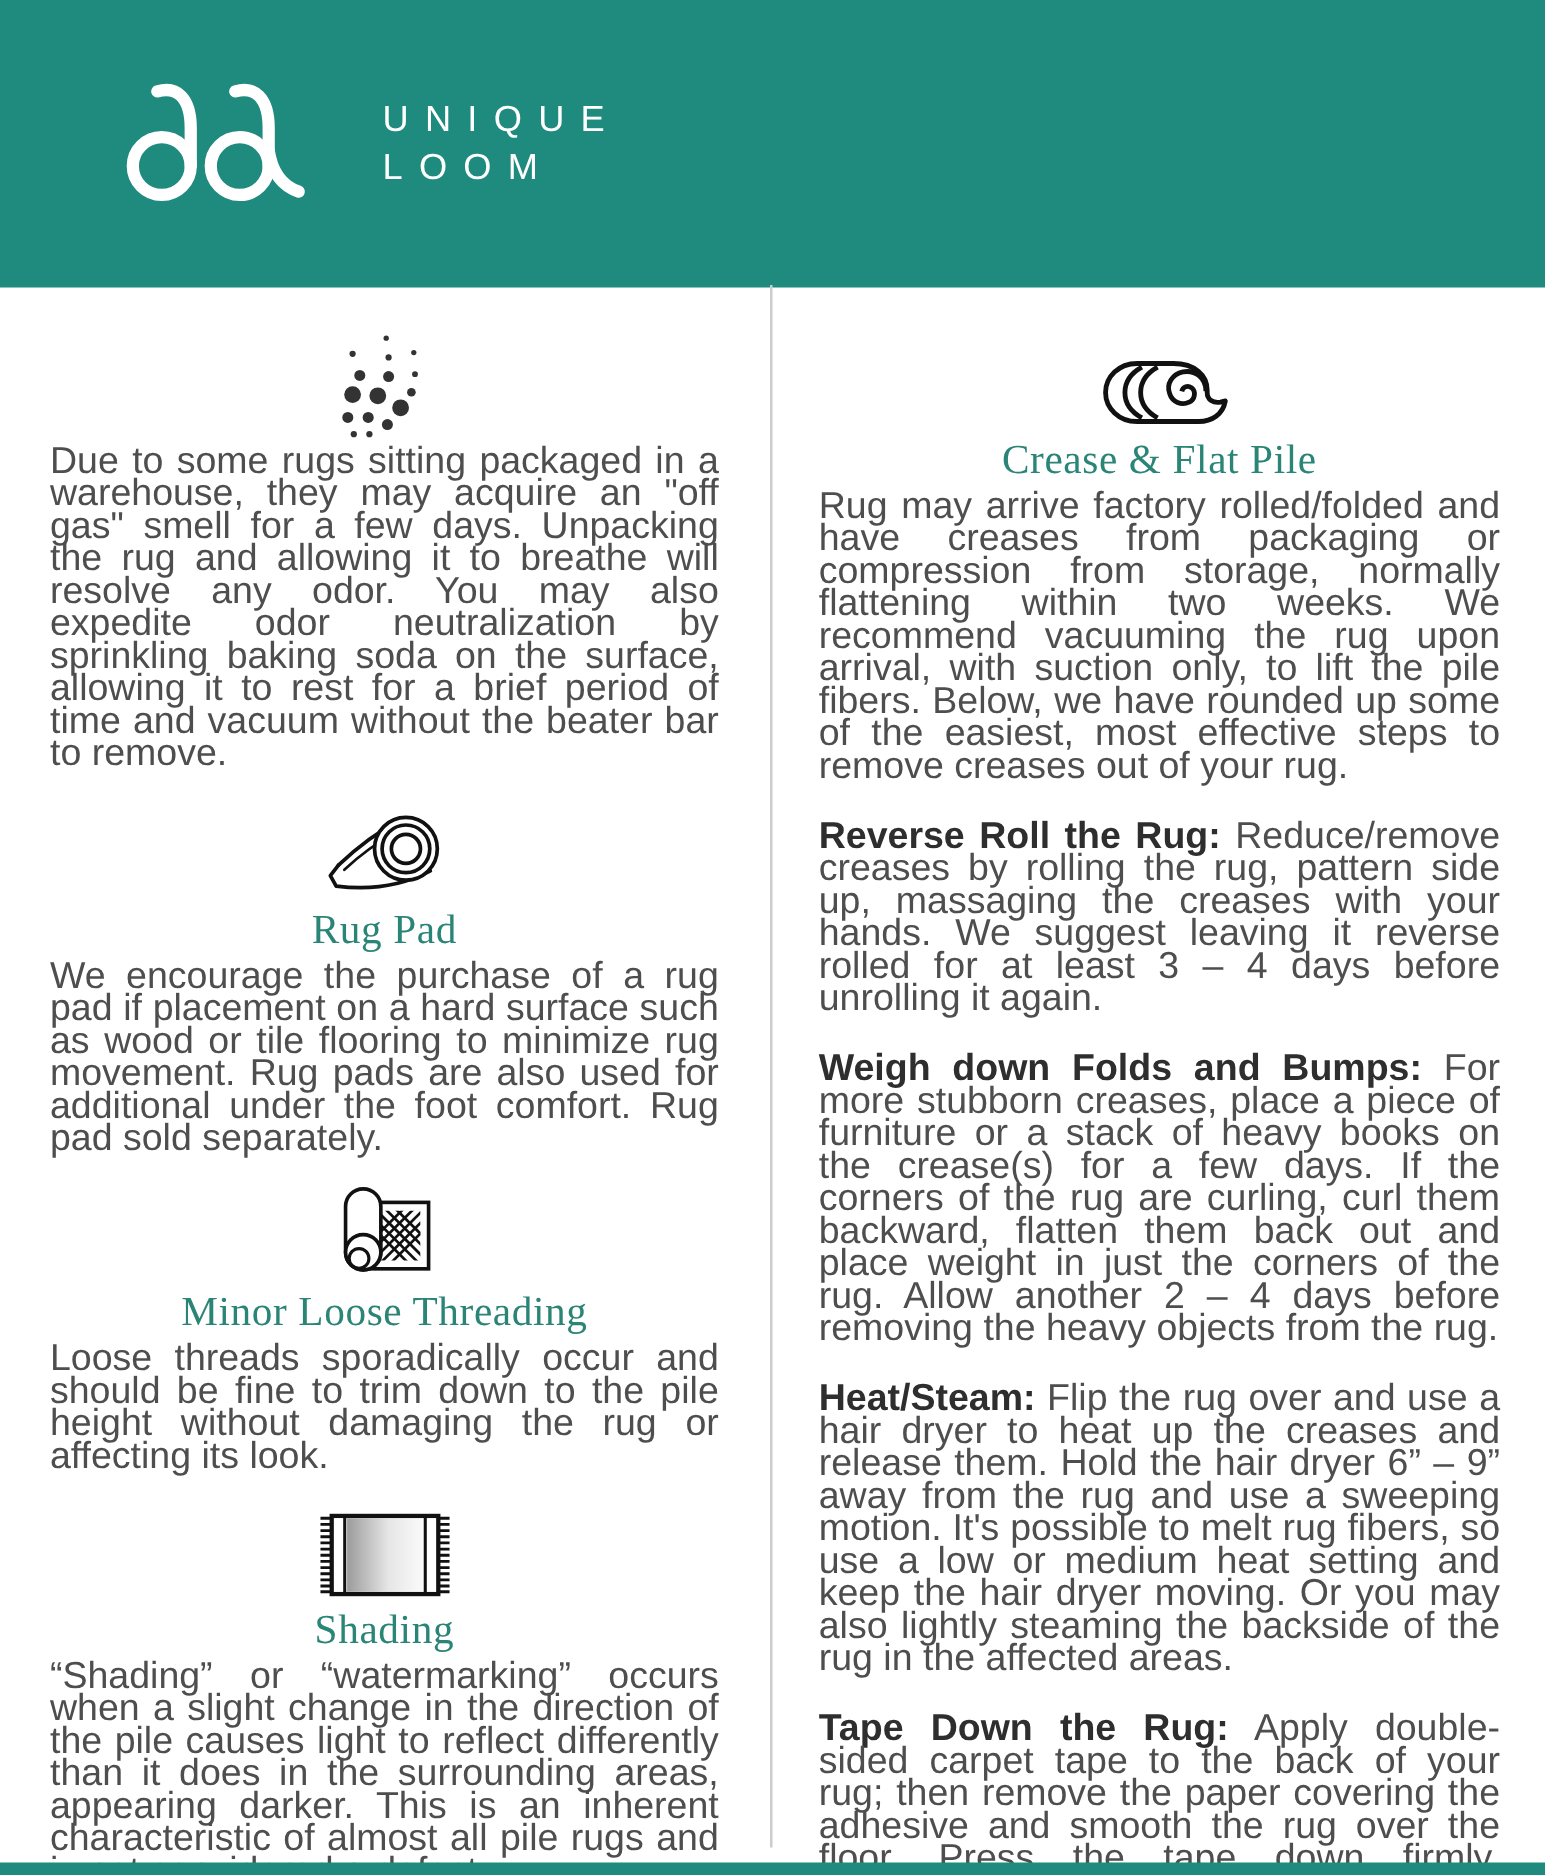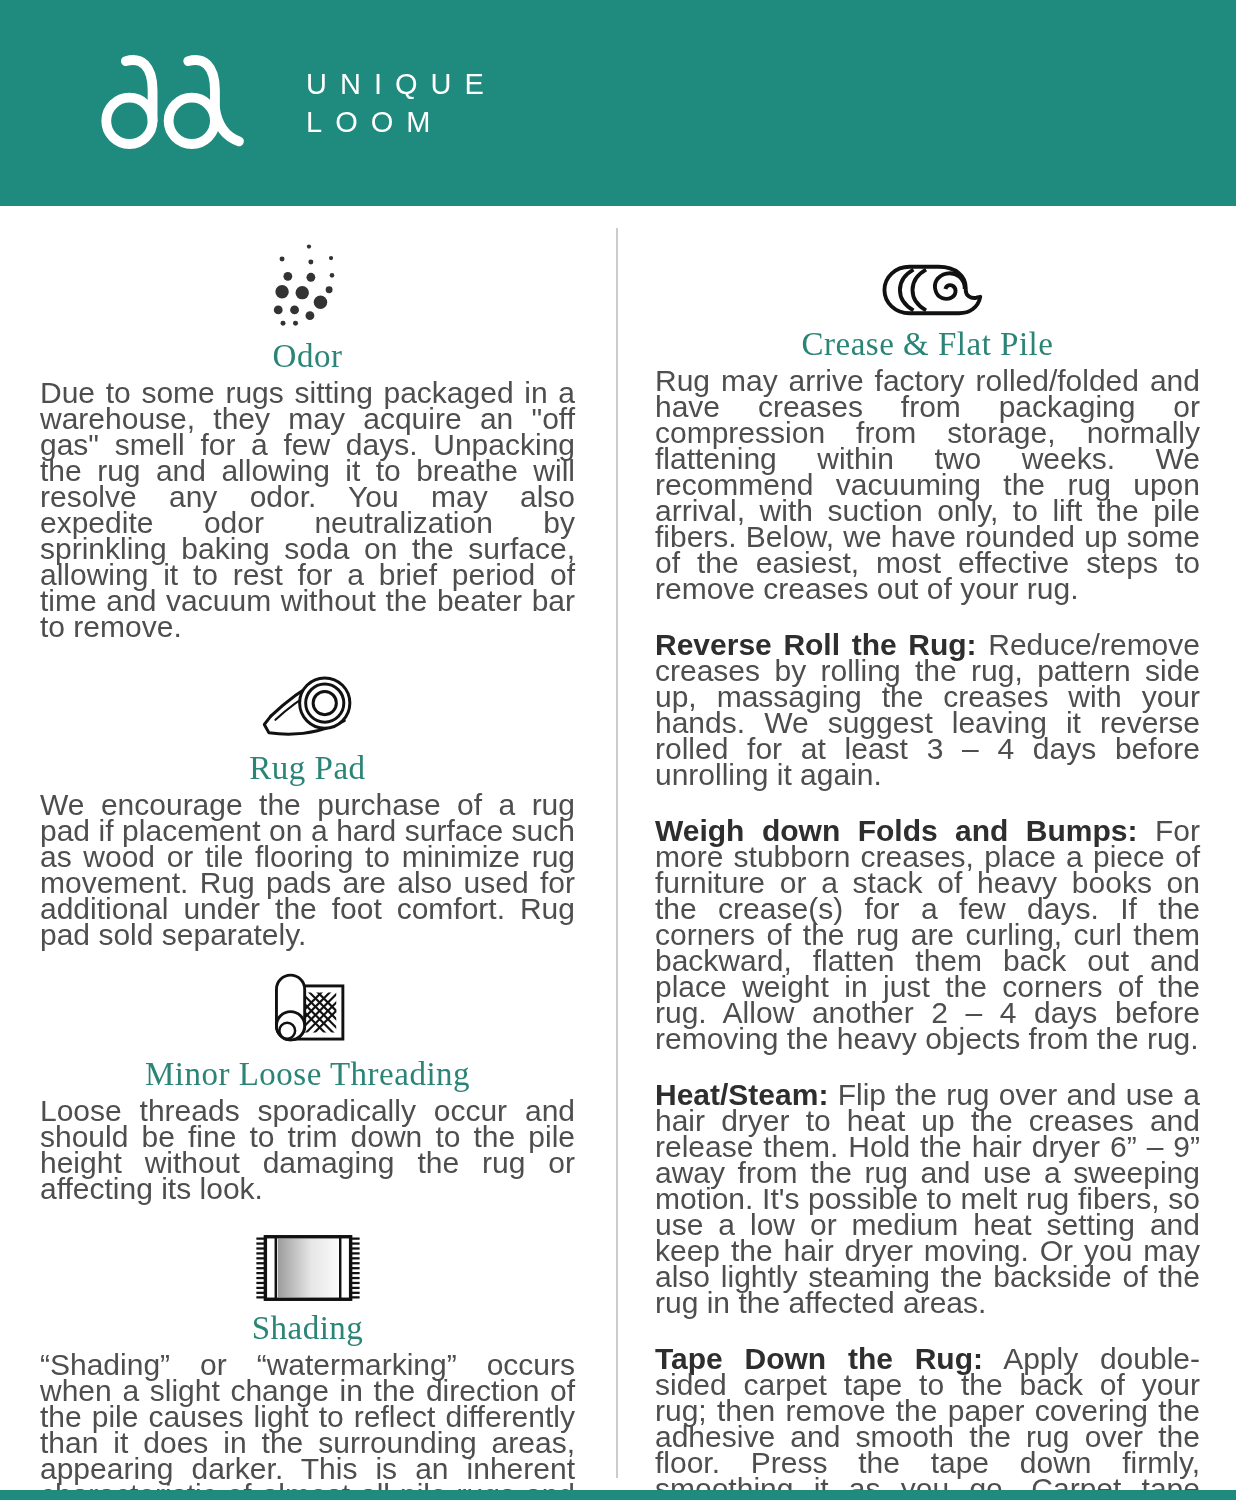--- a/index.html
+++ b/index.html
@@ -2,21 +2,21 @@
 <html><head>
 <meta charset="utf-8">
 <style>
   html,body{margin:0;padding:0;}
   body{
     width:1236px;height:1500px;position:relative;overflow:hidden;
     background:#ffffff;font-family:"Liberation Sans",sans-serif;
   }
   
   .banner{
-    height:206px;background:#1F8A7E;display:flex;align-items:center;
+    height:230px;background:#1F8A7E;display:flex;align-items:center;
     padding-left:92px;box-sizing:border-box;
   }
   .logo-wrap{flex:0 0 auto;display:flex;align-items:center;}
   .brand{
     color:#fff;font-size:29px;letter-spacing:13px;line-height:38px;
     margin-left:18px;font-weight:400;
   }
   .banner-title{
     flex:1;text-align:center;color:#fff;
     font-family:"Liberation Serif",serif;font-weight:400;
@@ -97,21 +97,20 @@
               <circle cx="72" cy="56" r="3.6"></circle>
             <circle cx="63" cy="69" r="7"></circle>
               <circle cx="19" cy="77" r="4.6"></circle>
             <circle cx="36" cy="77" r="4.6"></circle>
               <circle cx="52" cy="83" r="4.6"></circle>
             <circle cx="24" cy="91" r="2.6"></circle>
               <circle cx="37" cy="91" r="2.6"></circle>
           </g>
         </svg>
       </div>
-      <h2 class="sec-head">Odor</h2>
       <p class="body">Due to some rugs sitting packaged in a warehouse, they may acquire an "off gas" smell for a few days. Unpacking the rug and allowing it to breathe will resolve any odor. You may also expedite odor neutralization by sprinkling baking soda on the surface, allowing it to rest for a brief period of time and vacuum without the beater bar to remove.</p>
     </section>
 
     <section>
       <div class="icon-row m-pad-icon">
         <svg width="108" height="80" viewBox="0 0 112 86" aria-hidden="true">
           <g fill="none" stroke="#111111" stroke-width="3.2" stroke-linejoin="round" stroke-linecap="round">
             <path d="M16 56 L9 65 L14 74 C44 78 72 73 95 61"></path>
             <path d="M16 56 C36 37 52 26 71 16"></path>
             <path d="M21 60 C38 44 52 35 66 27" stroke-width="2.3"></path>

